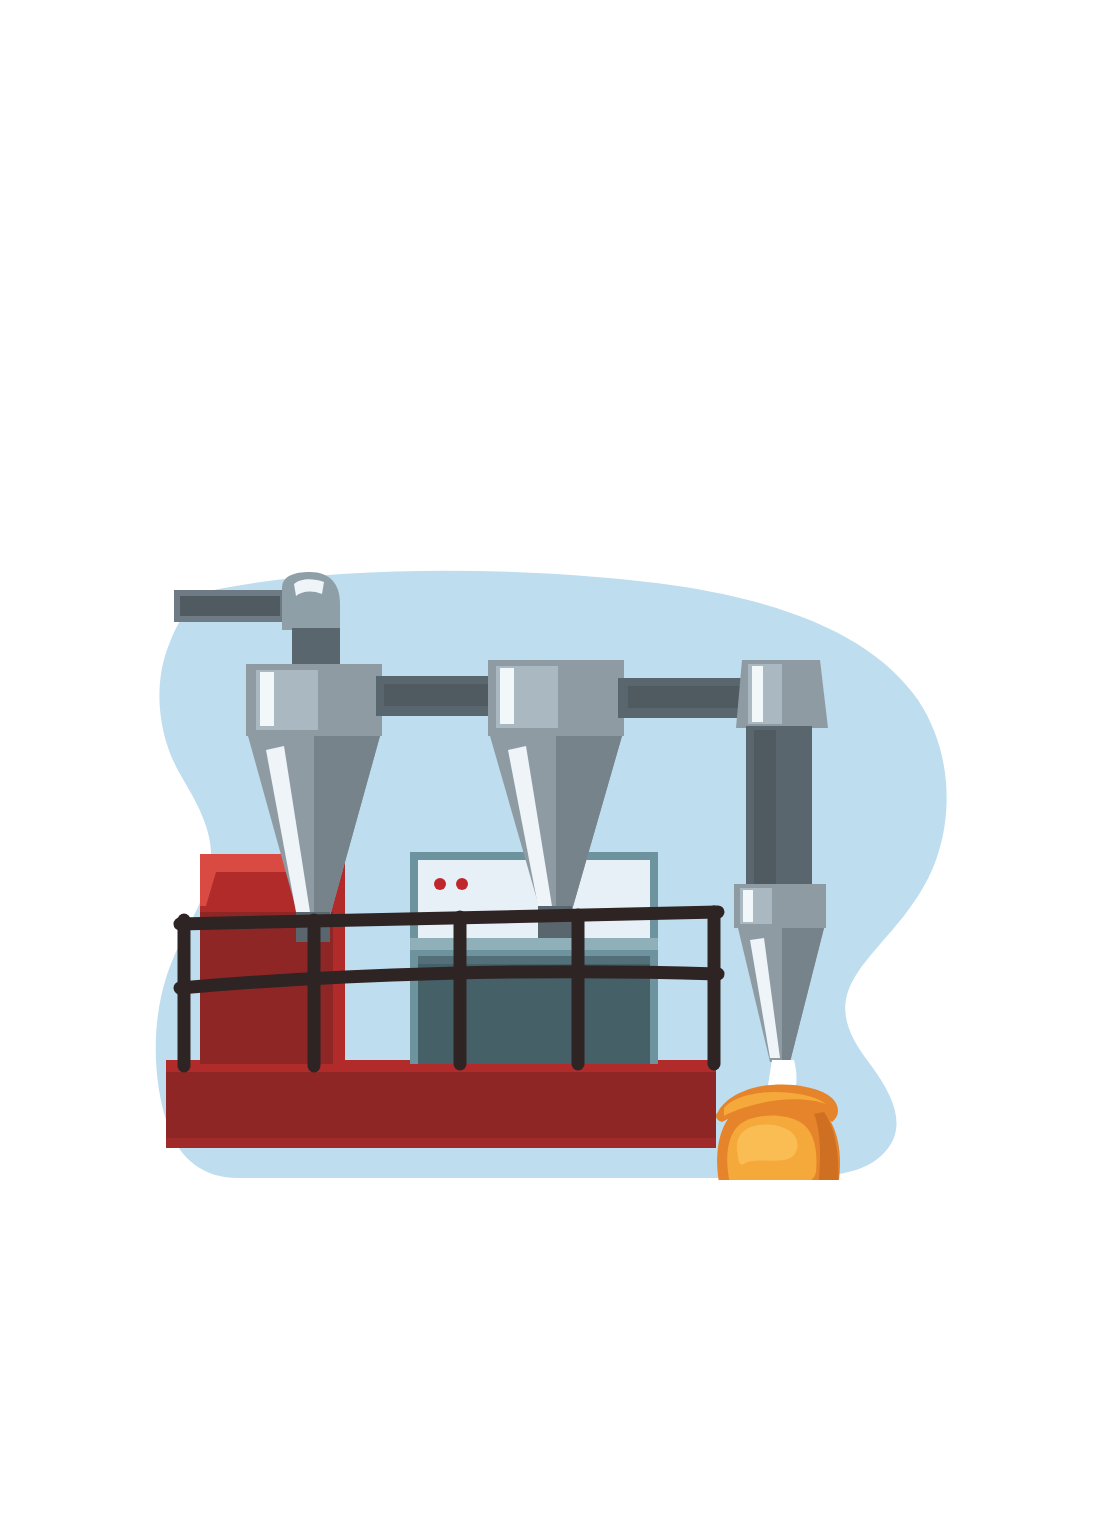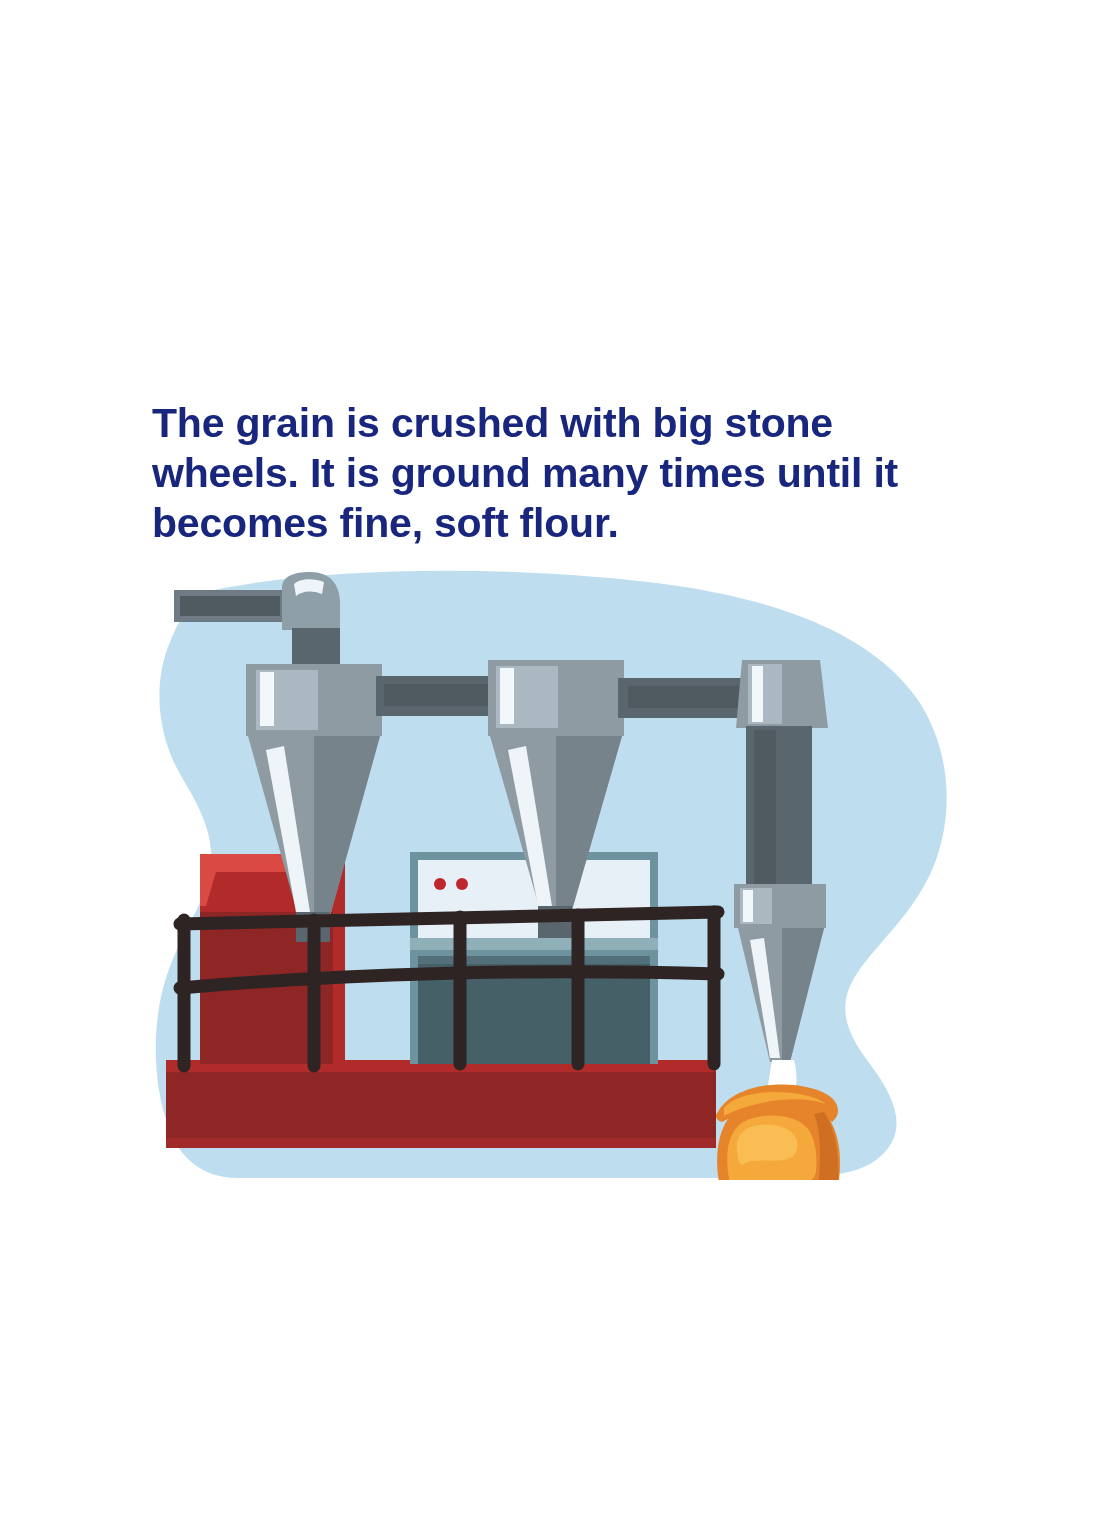--- a/index.html
+++ b/index.html
@@ -45,21 +45,20 @@
     display: block;
     width: 880px;
     height: 620px;
   }
 </style>
 </head>
 <body>
 
 <div id="page">
 
-  <div id="caption">The grain is crushed with big stone wheels. It is ground many times until it becomes fine, soft flour.</div>
 
   <div id="illustration">
     <svg viewBox="0 0 880 620" xmlns="http://www.w3.org/2000/svg">
 
       <g>
         <path fill="#bedef0" d="M 96 30
                  C 220 4, 420 6, 560 26
                  C 680 44, 760 82, 800 140
                  C 832 188, 836 250, 818 300
                  C 800 350, 760 382, 740 412

